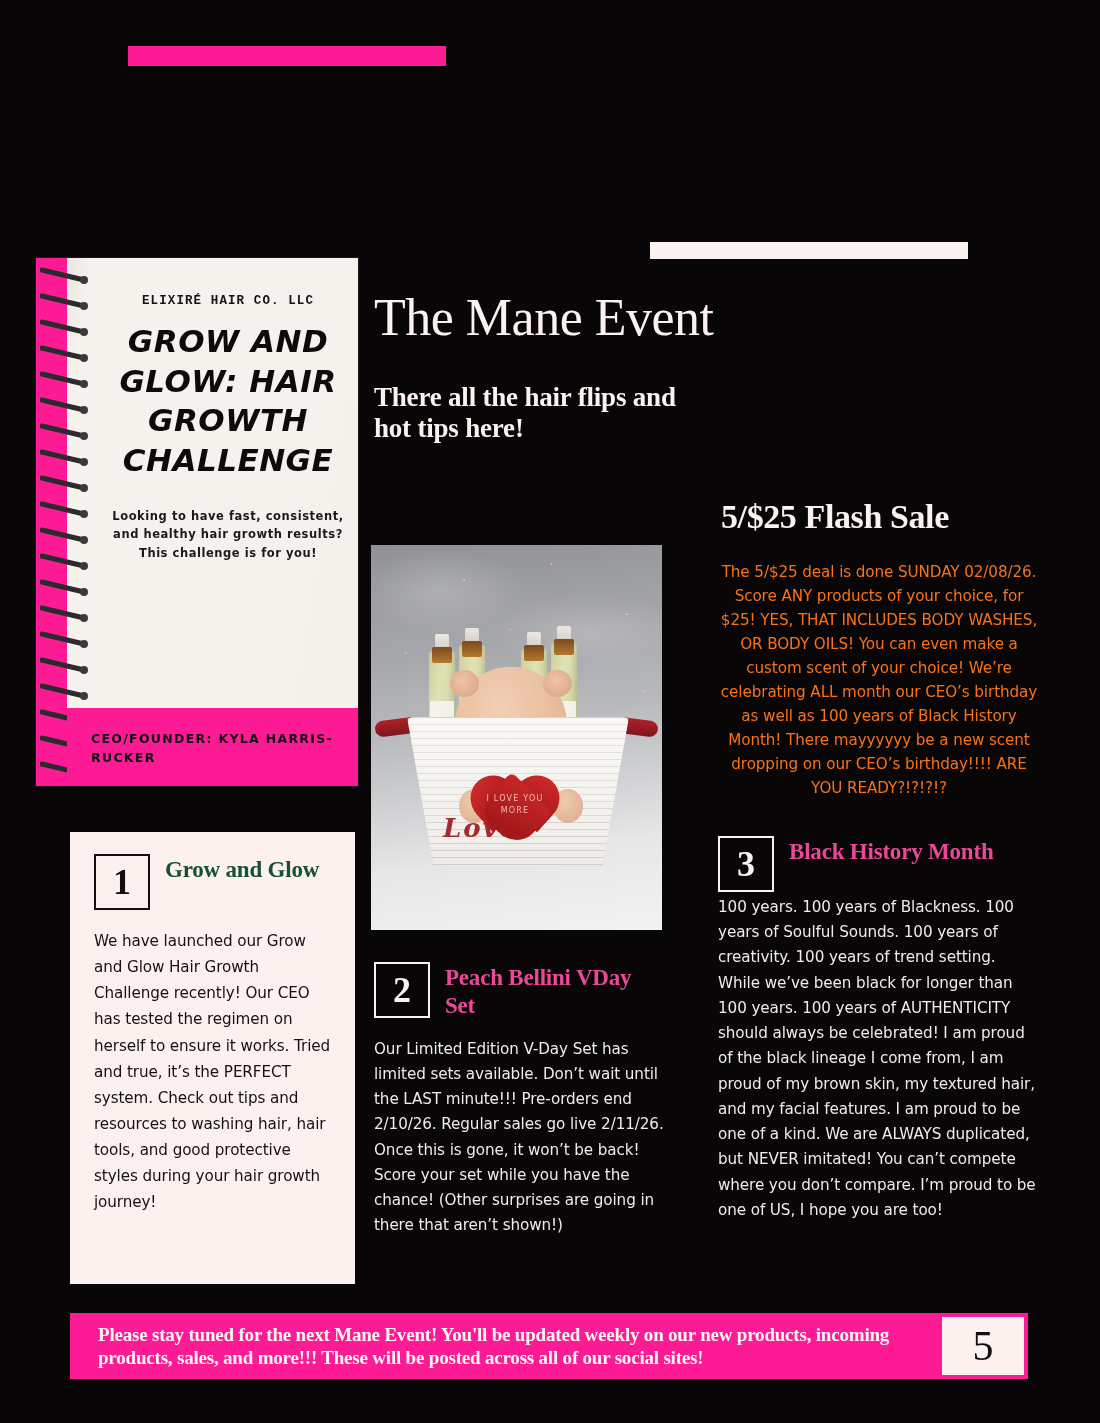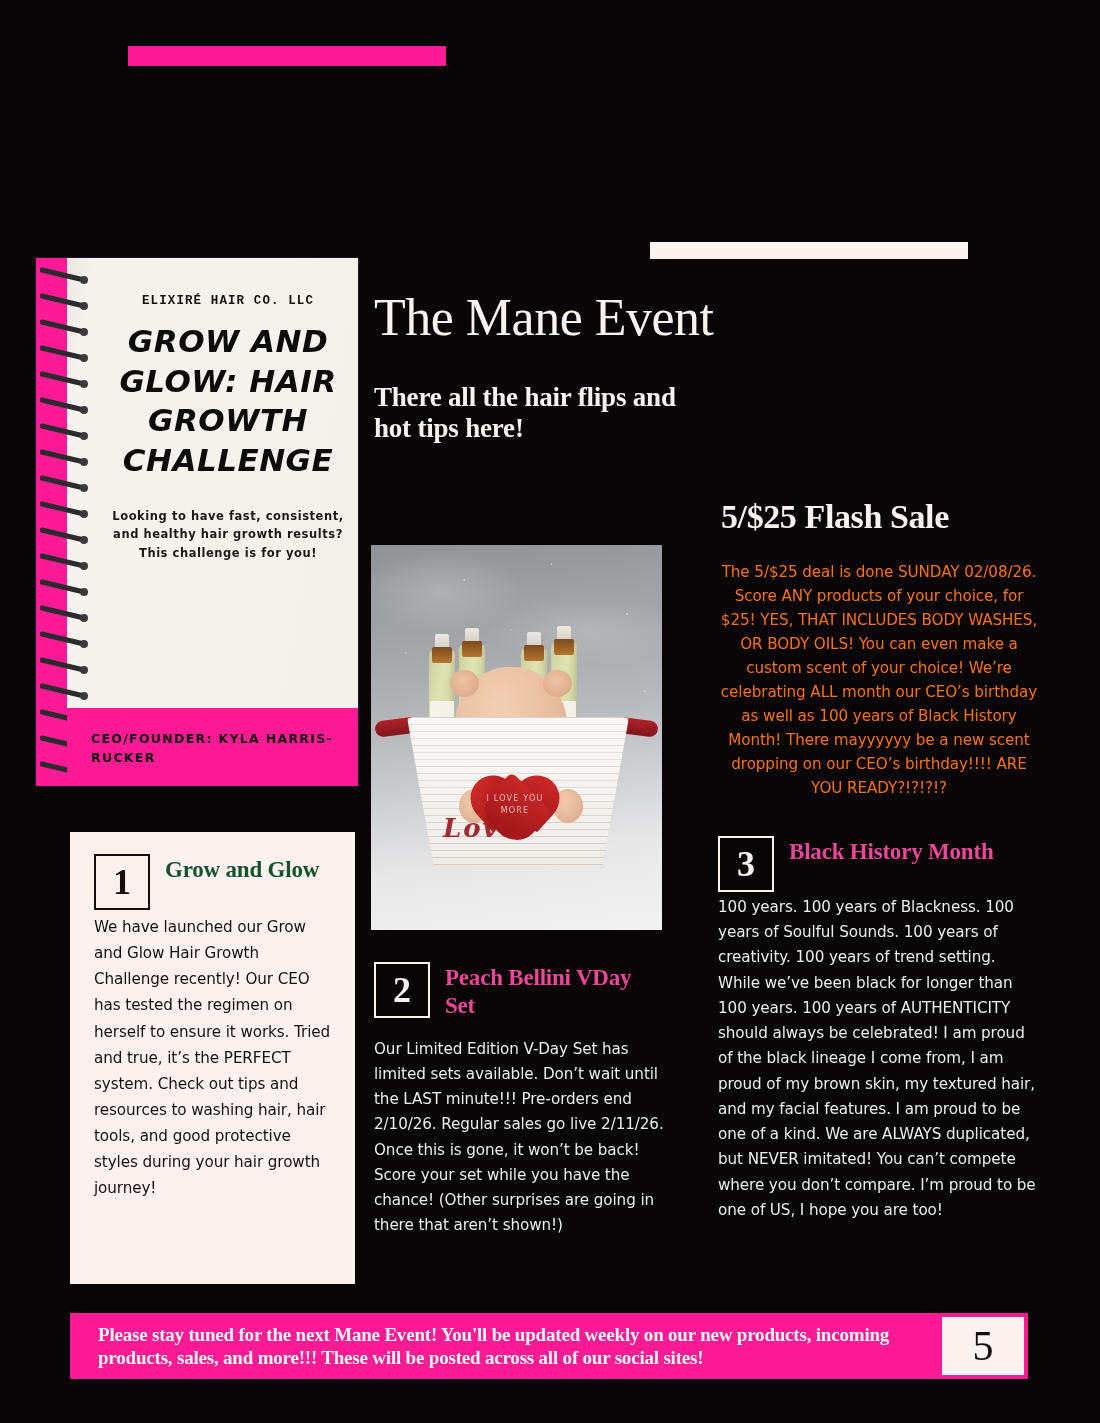--- a/index.html
+++ b/index.html
@@ -431,21 +431,21 @@
   }
   .num-title.light { color: #ec4899; }
   .sec-body {
     font-family: "DejaVu Sans", sans-serif;
     font-size: 15.2px;
     line-height: 1.72;
     letter-spacing: -0.1px;
     color: #15110f;
   }
   .sec1-inner { padding: 22px 24px 0 24px; }
-  .sec1 .sec-body { margin-top: 4px; }
+  .sec1 .sec-body { margin-top: 18px; }
 
   .sec2 {
     position: absolute;
     left: 374px;
     top: 962px;
     width: 292px;
   }
   .sec2 .sec-body {
     color: #efeceb;
     margin-top: 18px;

